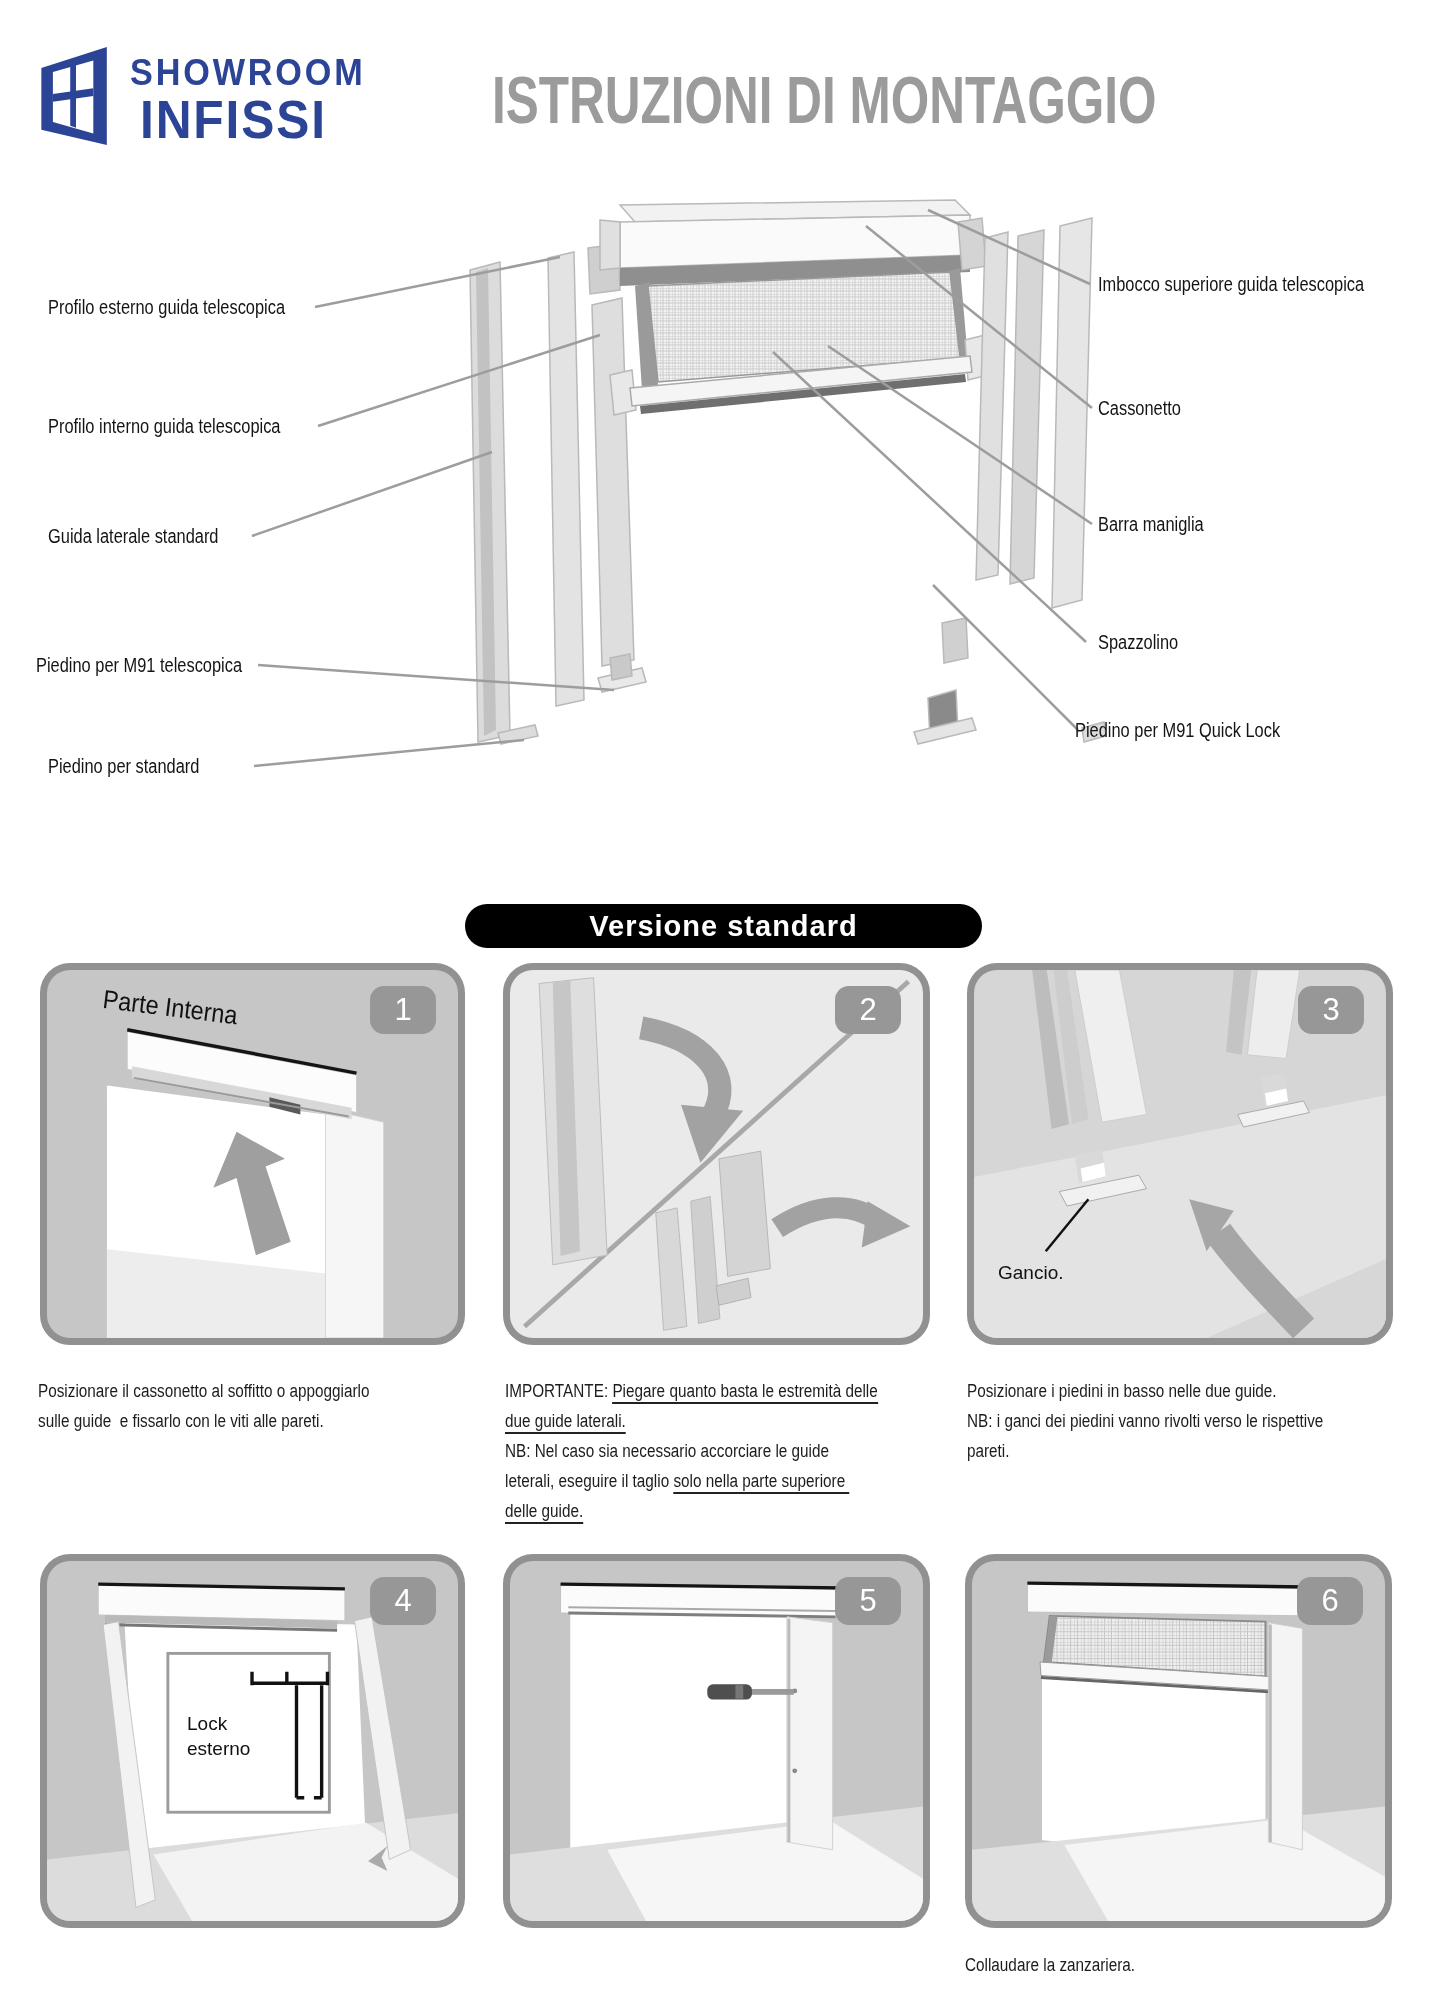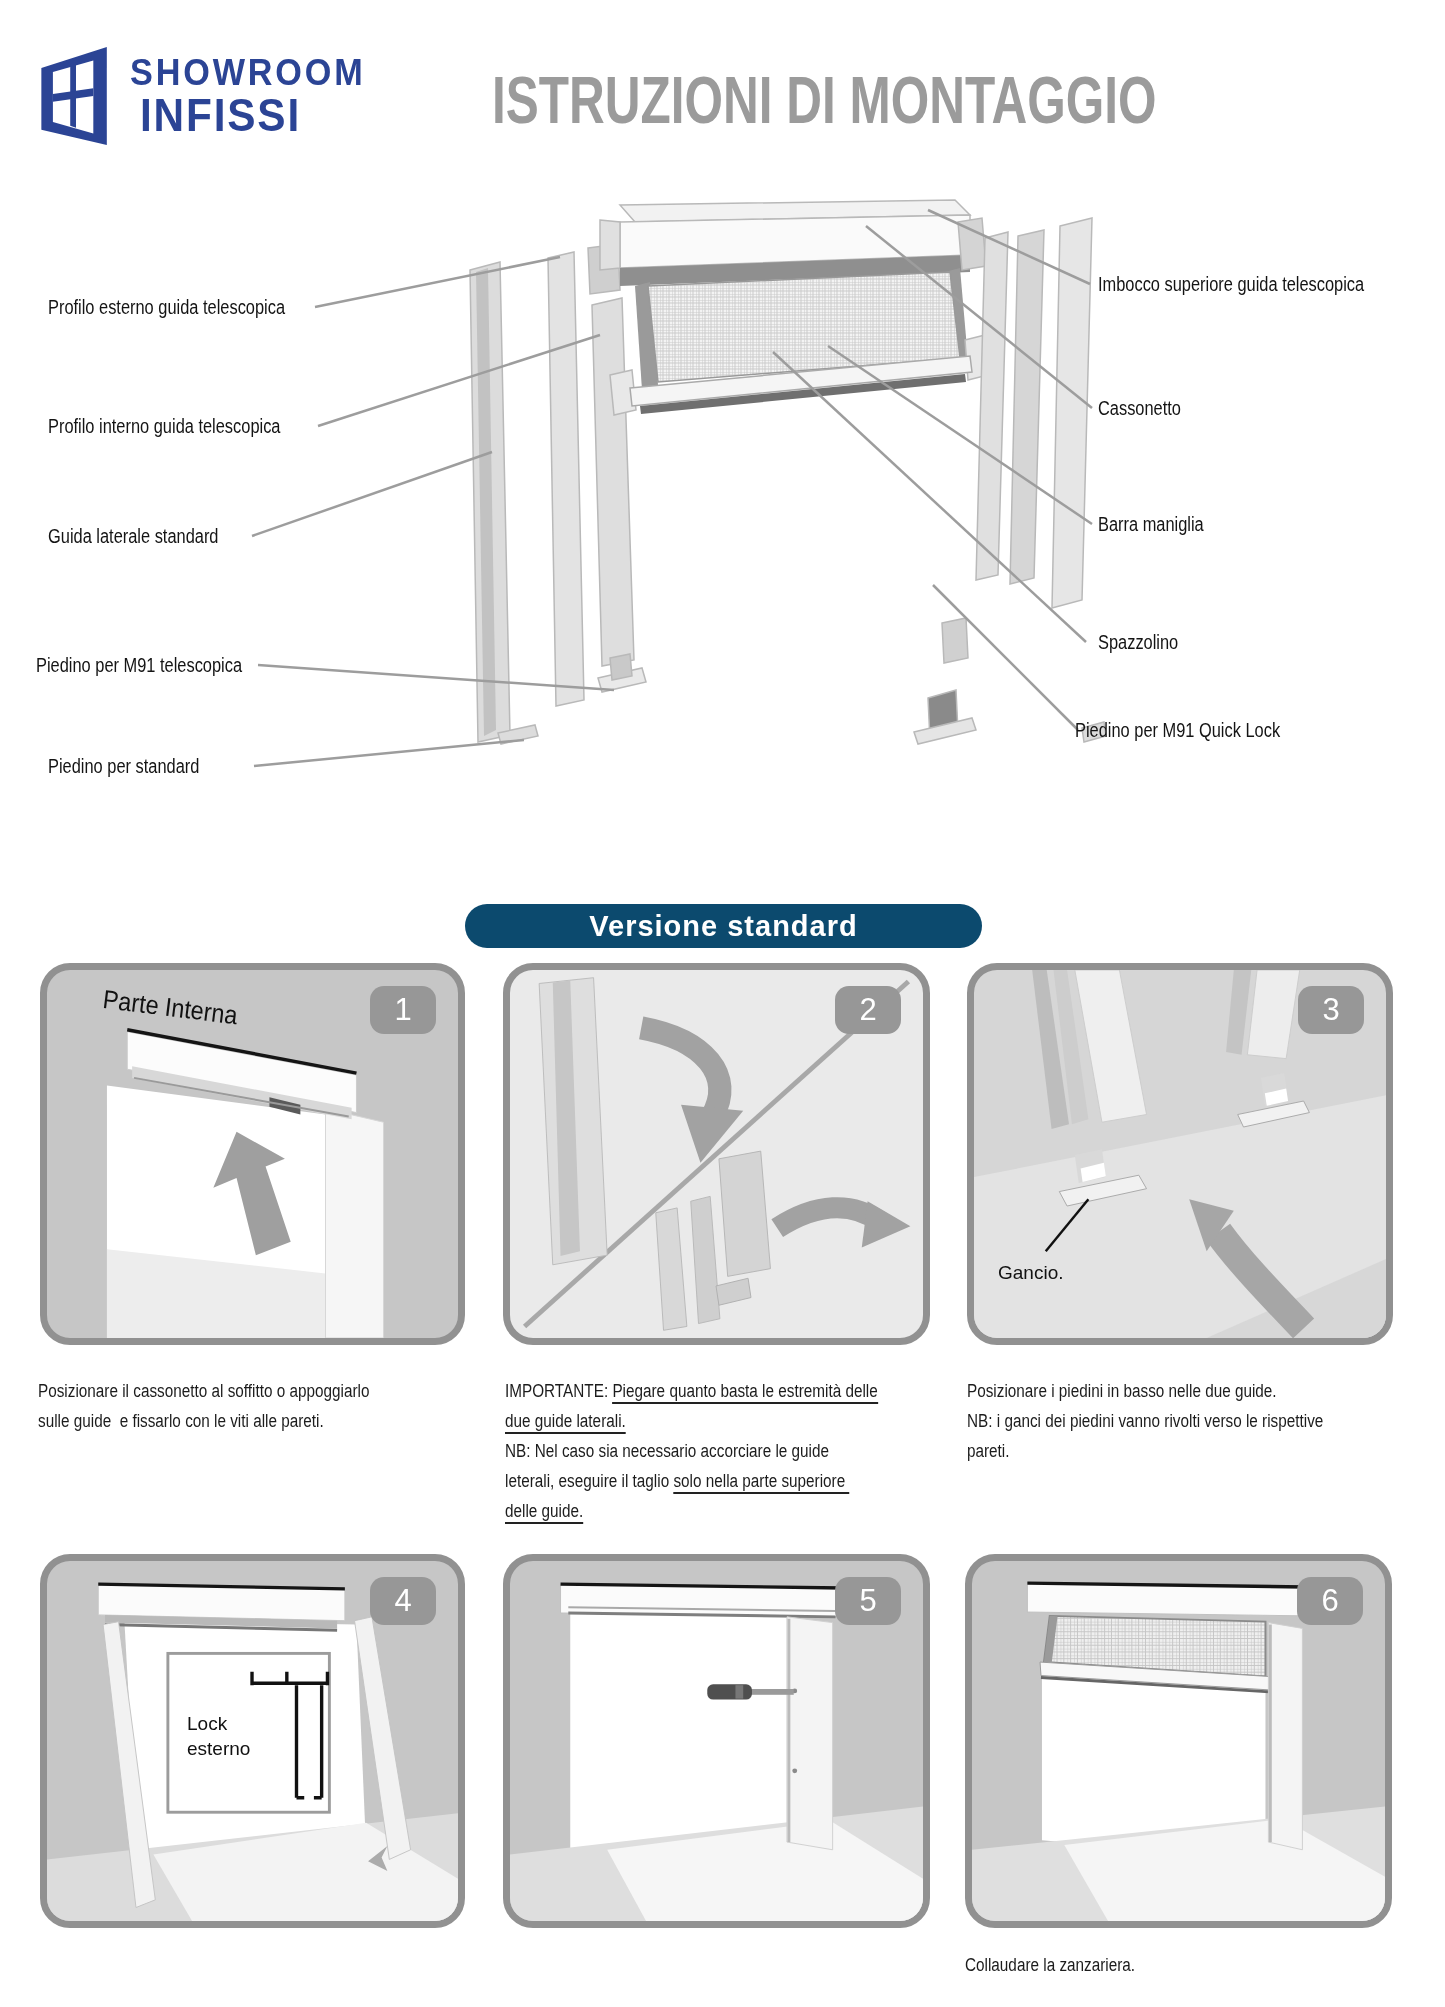--- a/index.html
+++ b/index.html
@@ -3,28 +3,28 @@
 <meta charset="utf-8">
 <style>
   html,body{margin:0;padding:0;background:#ffffff;}
   .page{position:relative;width:1445px;height:2007px;background:#fff;overflow:hidden;
         font-family:"Liberation Sans", sans-serif;color:#1c1c1c;}
   .abs{position:absolute;}
   
   .cx{display:inline-block;transform:scaleX(.85);transform-origin:0 50%;white-space:pre;}
   
   .logo-txt1{font-size:36px;letter-spacing:3px;color:#2b4495;font-weight:700;}
-  .logo-txt2{font-size:46px;letter-spacing:2px;color:#2b4495;font-weight:700;}
+  .logo-txt2{font-size:54px;letter-spacing:2px;color:#2b4495;font-weight:700;}
   .title{font-size:66px;font-weight:700;color:#9b9b9b;white-space:nowrap;}
   .title .cx{transform:scaleX(.75);}
   
   .dlabel{font-size:20px;color:#141414;white-space:nowrap;line-height:24px;}
   .dlabel .cx{transform:scaleX(.82);}
   
-  .banner{left:465px;top:904px;width:517px;height:44px;background:#0c4a6e;border-radius:22px;
+  .banner{left:465px;top:904px;width:517px;height:44px;background:#000000;border-radius:22px;
           display:flex;align-items:center;justify-content:center;}
   .banner span{color:#fff;font-weight:700;font-size:29px;letter-spacing:1px;}
   
   .panel{position:absolute;border:7px solid #919191;border-radius:30px;box-sizing:border-box;overflow:hidden;}
   .panel svg{position:absolute;left:0;top:0;width:100%;height:100%;}
   .badge{position:absolute;top:16px;right:22px;width:66px;height:48px;background:#979797;
          border-radius:14px;color:#fff;font-size:31px;display:flex;align-items:center;justify-content:center;}
   .annot{position:absolute;color:#111;}
   
   .cap{position:absolute;font-size:18px;line-height:30px;color:#1c1c1c;}

